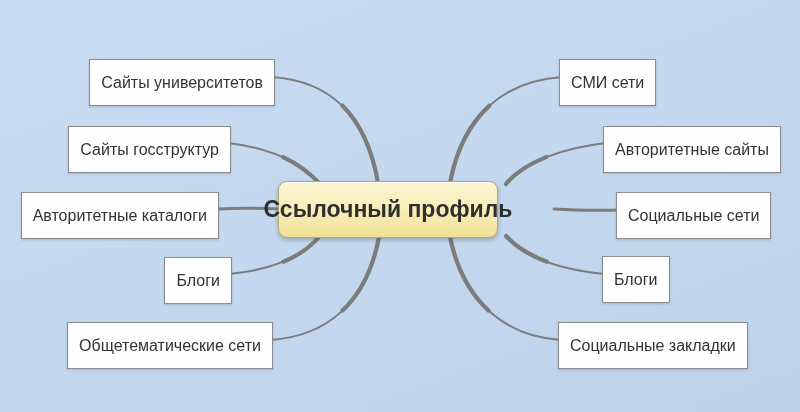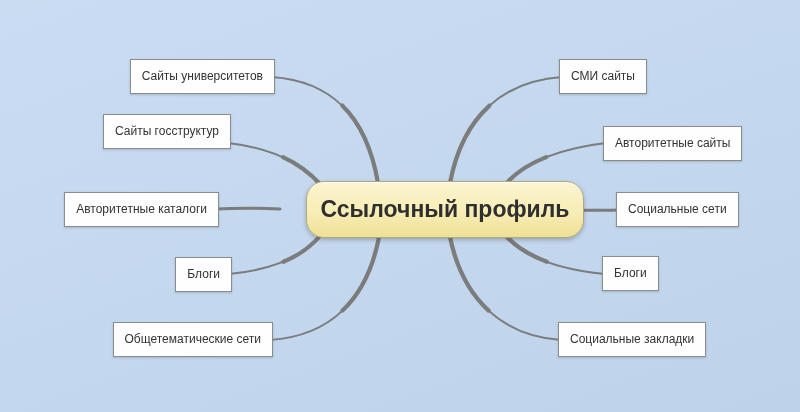--- a/index.html
+++ b/index.html
@@ -36,50 +36,49 @@
   }
   .conn{stroke-width:2px;}
   .conn-hub{stroke-width:4.2px;}
   .conn-side{stroke-width:3px;}
   .node{
     position:absolute;
     box-sizing:border-box;
     background:var(--node_fill);
     border:1px solid var(--node_border);
     color:var(--text);
-    font-size:12px;
+    font-size:16px;
     line-height:21px;
-    padding:6px 11px;
+    padding:12px 11px;
     white-space:nowrap;
     text-align:center;
     box-shadow:0 1px 2px rgba(70,80,95,0.25);
     cursor:default;
   }
   .central{
     position:absolute;
     box-sizing:border-box;
     left:278px;top:181px;
-    width:278px;height:57px;
+    width:220px;height:57px;
     display:flex;
     align-items:center;
     justify-content:center;
     background:linear-gradient(180deg,var(--central_fill_top) 0%, #f7edb5 55%, var(--central_fill_bottom) 100%);
     border:1px solid var(--central_border);
-    border-radius:18px;
+    border-radius:9px;
     box-shadow:0 2px 4px rgba(70,75,60,0.35), inset 0 1px 0 rgba(255,255,255,0.65);
     color:#2f2f2f;
     font-size:23px;
     font-weight:bold;
     white-space:nowrap;
     cursor:default;
-    margin-left:28px;
   }
   
   .n-univ {right:525px;top:59px;}
-  .n-gov  {right:569px;top:114px;}
+  .n-gov  {right:569px;top:126px;}
   .n-cat  {right:581px;top:192px;}
   .n-blog {right:568px;top:257px;}
   .n-gen  {right:527px;top:322px;}
   
   .n-smi  {left:559px;top:59px;}
   .n-them {left:603px;top:126px;}
   .n-soc  {left:616px;top:192px;}
   .n-for  {left:602px;top:256px;}
   .n-book {left:558px;top:322px;}
 </style>
@@ -110,21 +109,21 @@
     <path class="conn-hub" d="M546.9,261.75 C530,255.5 516,247 506,236"></path>
     <path class="conn-hub" d="M488.6,310.6 C469.75,293.25 456.5,268.5 450,237"></path>
   </svg>
 
   <div class="node n-univ">Сайты университетов</div>
   <div class="node n-gov">Сайты госструктур</div>
   <div class="node n-cat">Авторитетные каталоги</div>
   <div class="node n-blog">Блоги</div>
   <div class="node n-gen">Общетематические сети</div>
 
-  <div class="node n-smi">СМИ сайты</div>
+  <div class="node n-smi">СМИ сети</div>
   <div class="node n-them">Авторитетные сайты</div>
   <div class="node n-soc">Социальные сети</div>
   <div class="node n-for">Блоги</div>
   <div class="node n-book">Социальные закладки</div>
 
   <div class="central">Ссылочный профиль</div>
 
 </div>
 
 </body></html>

